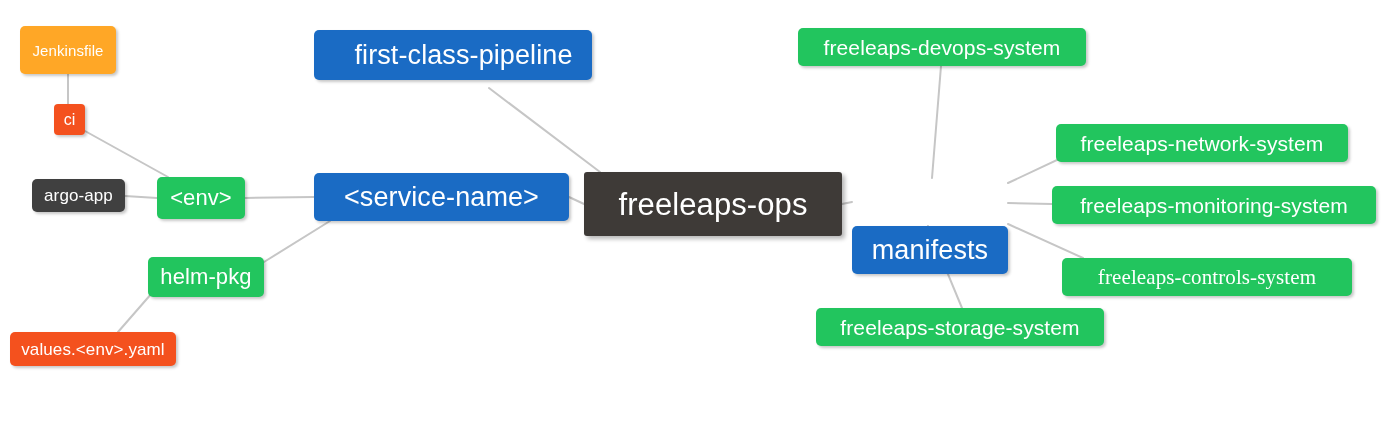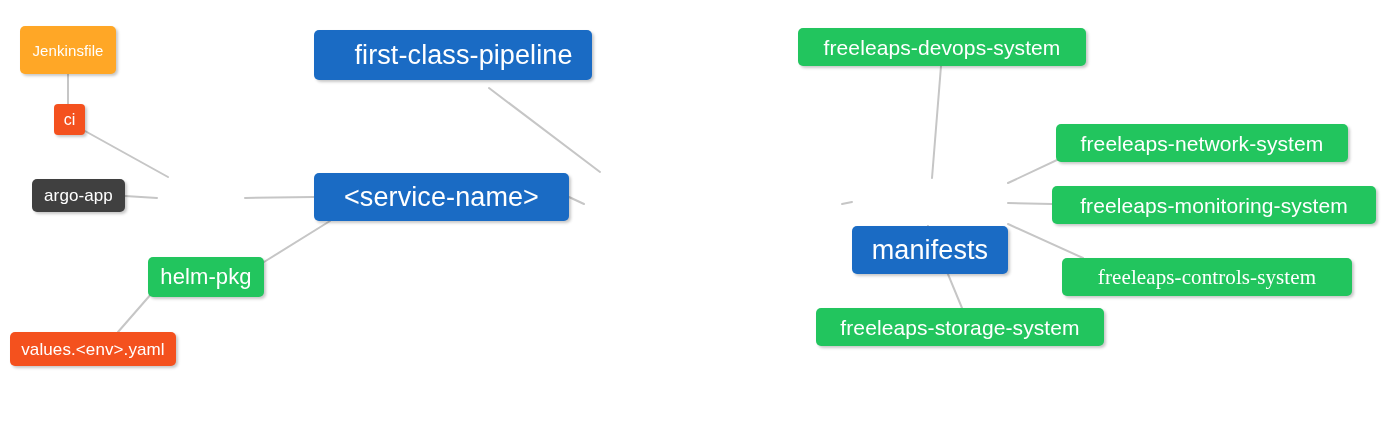--- a/index.html
+++ b/index.html
@@ -68,28 +68,34 @@
       <line x1="157" y1="198" x2="125" y2="196" stroke="#c6c6c6" stroke-width="2" stroke-linecap="round"></line>
       <line x1="168" y1="177" x2="85" y2="131" stroke="#c6c6c6" stroke-width="2" stroke-linecap="round"></line>
       <line x1="68" y1="104" x2="68" y2="58" stroke="#c6c6c6" stroke-width="2" stroke-linecap="round"></line>
       <line x1="152" y1="293" x2="118" y2="332" stroke="#c6c6c6" stroke-width="2" stroke-linecap="round"></line>
       <line x1="932" y1="178" x2="941" y2="66" stroke="#c6c6c6" stroke-width="2" stroke-linecap="round"></line>
       <line x1="1008" y1="183" x2="1074" y2="152" stroke="#c6c6c6" stroke-width="2" stroke-linecap="round"></line>
       <line x1="1008" y1="203" x2="1052" y2="204" stroke="#c6c6c6" stroke-width="2" stroke-linecap="round"></line>
       <line x1="1008" y1="224" x2="1083" y2="258" stroke="#c6c6c6" stroke-width="2" stroke-linecap="round"></line>
       <line x1="928" y1="226" x2="962" y2="308" stroke="#c6c6c6" stroke-width="2" stroke-linecap="round"></line>
     </svg>
+<div class="node root" style="left: 584px; top: 172px; width: 258px; height: 64px; background: rgb(62, 58, 55); font-size: 31px; color: rgb(255, 255, 255);">
+      <span>freeleaps-ops</span>
+    </div>
     <div class="node" style="left: 314px; top: 173px; width: 255px; height: 48px; background: rgb(26, 107, 196); font-size: 27px; color: rgb(255, 255, 255);">
       <span>&lt;service-name&gt;</span>
     </div>
     <div class="node" style="left: 852px; top: 178px; width: 156px; height: 48px; background: rgb(26, 107, 196); font-size: 27px; color: rgb(255, 255, 255); margin-top: 48px;">
       <span>manifests</span>
     </div>
     <div class="node" style="left: 314px; top: 30px; width: 278px; height: 50px; background: rgb(26, 107, 196); font-size: 27px; color: rgb(255, 255, 255); padding-left: 31px;">
       <span>first-class-pipeline</span>
+    </div>
+    <div class="node" style="left: 157px; top: 177px; width: 88px; height: 42px; background: rgb(34, 197, 94); font-size: 22px; color: rgb(255, 255, 255);">
+      <span>&lt;env&gt;</span>
     </div>
     <div class="node" style="left: 148px; top: 257px; width: 116px; height: 40px; background: rgb(34, 197, 94); font-size: 22px; color: rgb(255, 255, 255); align-items: center;">
       <span>helm-pkg</span>
     </div>
     <div class="node sq" style="left: 54px; top: 104px; width: 31px; height: 31px; background: rgb(244, 81, 30); font-size: 16px; color: rgb(255, 255, 255);">
       <span>ci</span>
     </div>
     <div class="node" style="left: 20px; top: 26px; width: 96px; height: 48px; background: rgb(255, 167, 38); font-size: 15px; color: rgb(255, 255, 255);">
       <span>Jenkinsfile</span>
     </div>

